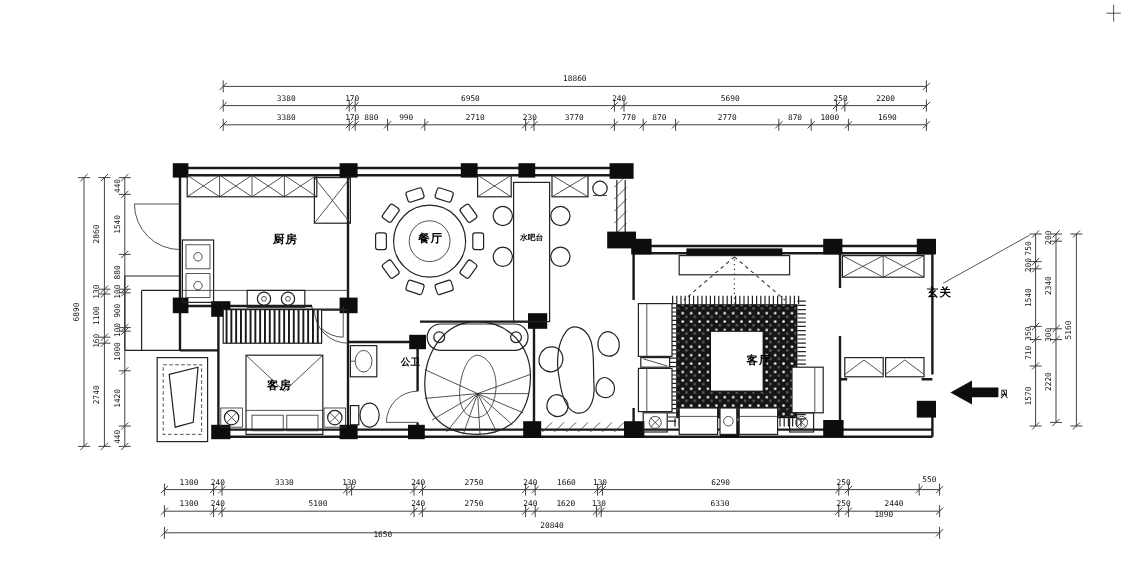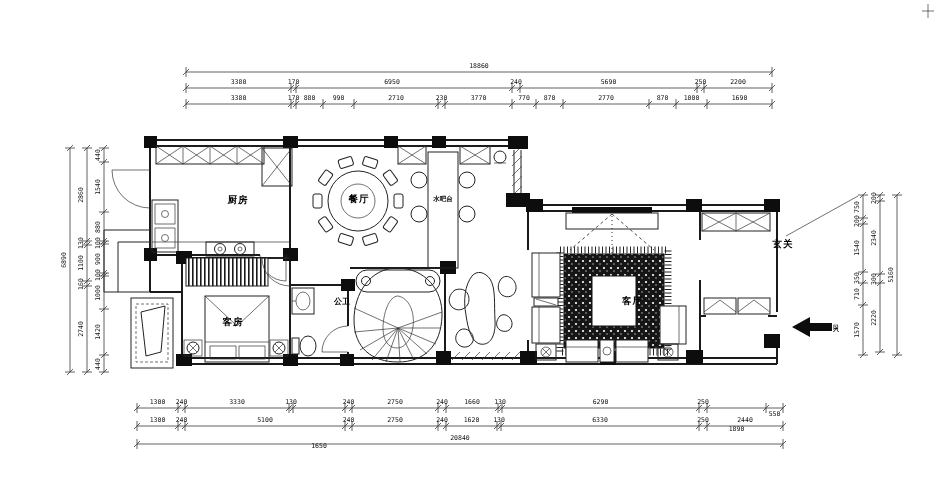--- a/index.html
+++ b/index.html
@@ -398,21 +398,21 @@
       <span class="dim" style="left: 291px; top: 402px;">130</span>
       <span class="dim" style="left: 319px; top: 402px; margin-top: 44px;">1650</span>
       <span class="dim" style="left: 348.5px; top: 402px;">240</span>
       <span class="dim" style="left: 395px; top: 402px;">2750</span>
       <span class="dim" style="left: 442px; top: 402px;">240</span>
       <span class="dim" style="left: 472px; top: 402px; text-align: center;">1660</span>
       <span class="dim" style="left: 500px; top: 402px;">130</span>
       <span class="dim" style="left: 600.5px; top: 402px;">6290</span>
       <span class="dim" style="left: 703px; top: 402px;">250</span>
       <span class="dim" style="left: 736.5px; top: 402px; margin-top: 27px;">1890</span>
-      <span class="dim" style="left: 774.5px; top: 414px;">550</span>
+      <span class="dim" style="left: 774.5px; top: 400px;">550</span>
       <span class="dim" style="left: 157.5px; top: 420px;">1300</span>
       <span class="dim" style="left: 181.5px; top: 420px;">240</span>
       <span class="dim" style="left: 265px; top: 420px;">5100</span>
       <span class="dim" style="left: 348.5px; top: 420px;">240</span>
       <span class="dim" style="left: 395px; top: 420px;">2750</span>
       <span class="dim" style="left: 442px; top: 420px;">240</span>
       <span class="dim" style="left: 471.5px; top: 420px;">1620</span>
       <span class="dim" style="left: 499px; top: 420px;">130</span>
       <span class="dim" style="left: 600px; top: 420px;">6330</span>
       <span class="dim" style="left: 703px; top: 420px;">250</span>

